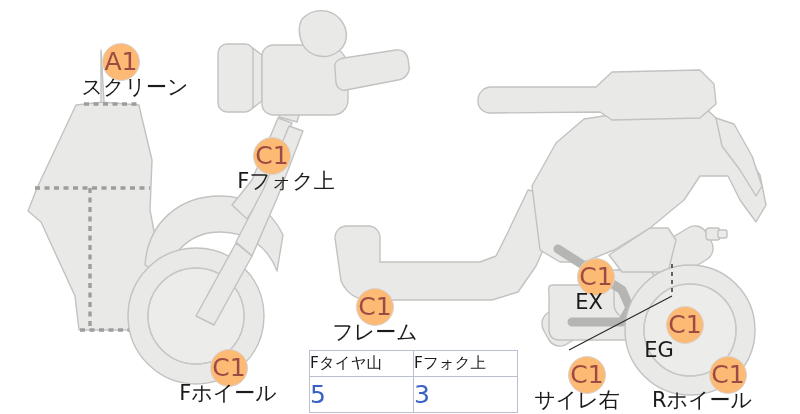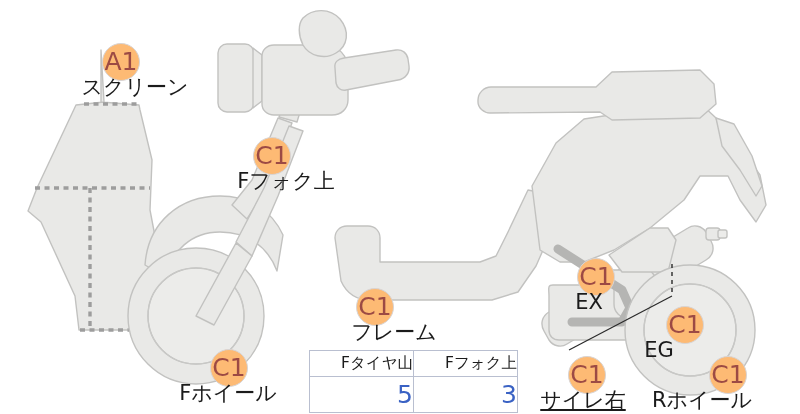--- a/index.html
+++ b/index.html
@@ -70,21 +70,21 @@
     position: absolute;
     left: 309px;
     top: 350px;
     border-collapse: collapse;
     background: #ffffff;
   }
   #tire-table th,
   #tire-table td {
     border: 1px solid #b9bfd0;
     padding: 0;
-    text-align: right;
+    text-align: left;
     vertical-align: middle;
     box-sizing: border-box;
     width: 104px;
     background: #ffffff;
   }
   #tire-table th {
     height: 26px;
     font-size: 15.5px;
     font-weight: normal;
     color: #1b1b1b;
@@ -223,36 +223,36 @@
     <div class="callout-label" style="margin-left:40px;">Fフォク上</div>
   </div>
 
   <div class="callout" style="left:203px; top:368px;">
     <div class="callout-circle">C1</div>
     <div class="callout-label" style="margin-left:25px;text-align:center;">Fホイール</div>
   </div>
 
   <div class="callout" style="left:349px; top:307px;">
     <div class="callout-circle">C1</div>
-    <div class="callout-label" style="margin-left:45px;text-align:center;">フレーム</div>
+    <div class="callout-label" style="margin-left:26px;text-align:center;">フレーム</div>
   </div>
 
   <div class="callout" style="left:570px; top:277px;">
     <div class="callout-circle">C1</div>
     <div class="callout-label" style="margin-left:19px;">EX</div>
   </div>
 
   <div class="callout" style="left:659px; top:325px;">
     <div class="callout-circle">C1</div>
     <div class="callout-label" style="margin-left:0;">EG</div>
   </div>
 
   <div class="callout" style="left:561px; top:375px;">
     <div class="callout-circle">C1</div>
-    <div class="callout-label" style="margin-left:22px;text-decoration:underline;">サイレ右</div>
+    <div class="callout-label" style="margin-left:16px;">サイレ右</div>
   </div>
 
   <div class="callout" style="left:702px; top:375px;">
     <div class="callout-circle">C1</div>
     <div class="callout-label" style="">Rホイール</div>
   </div>
 
   <table id="tire-table">
     <thead>
       <tr>

